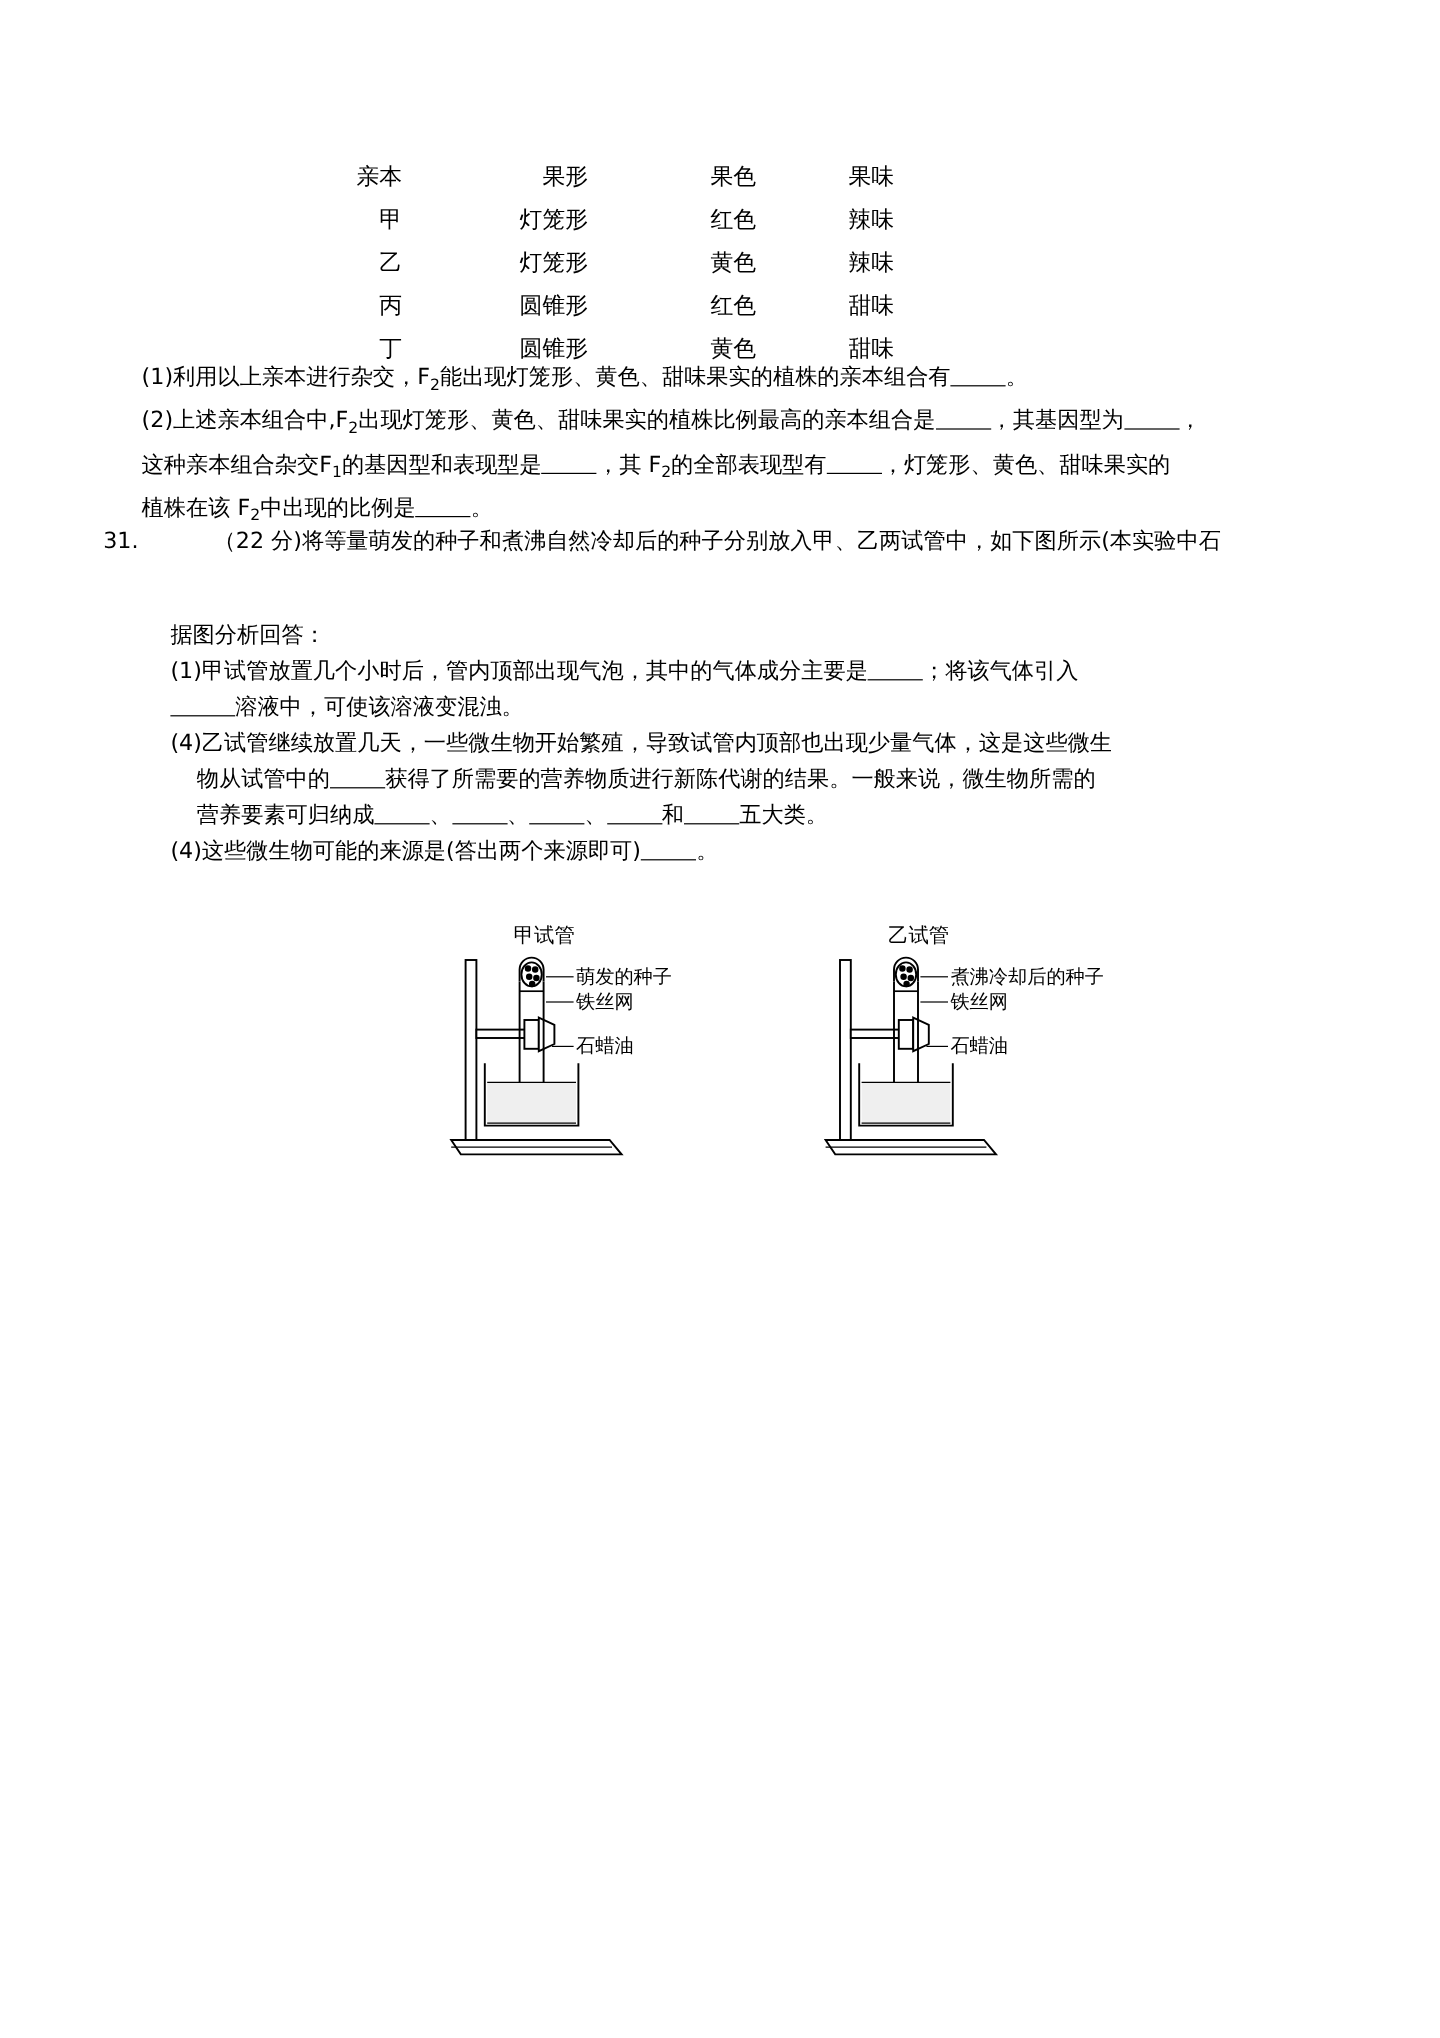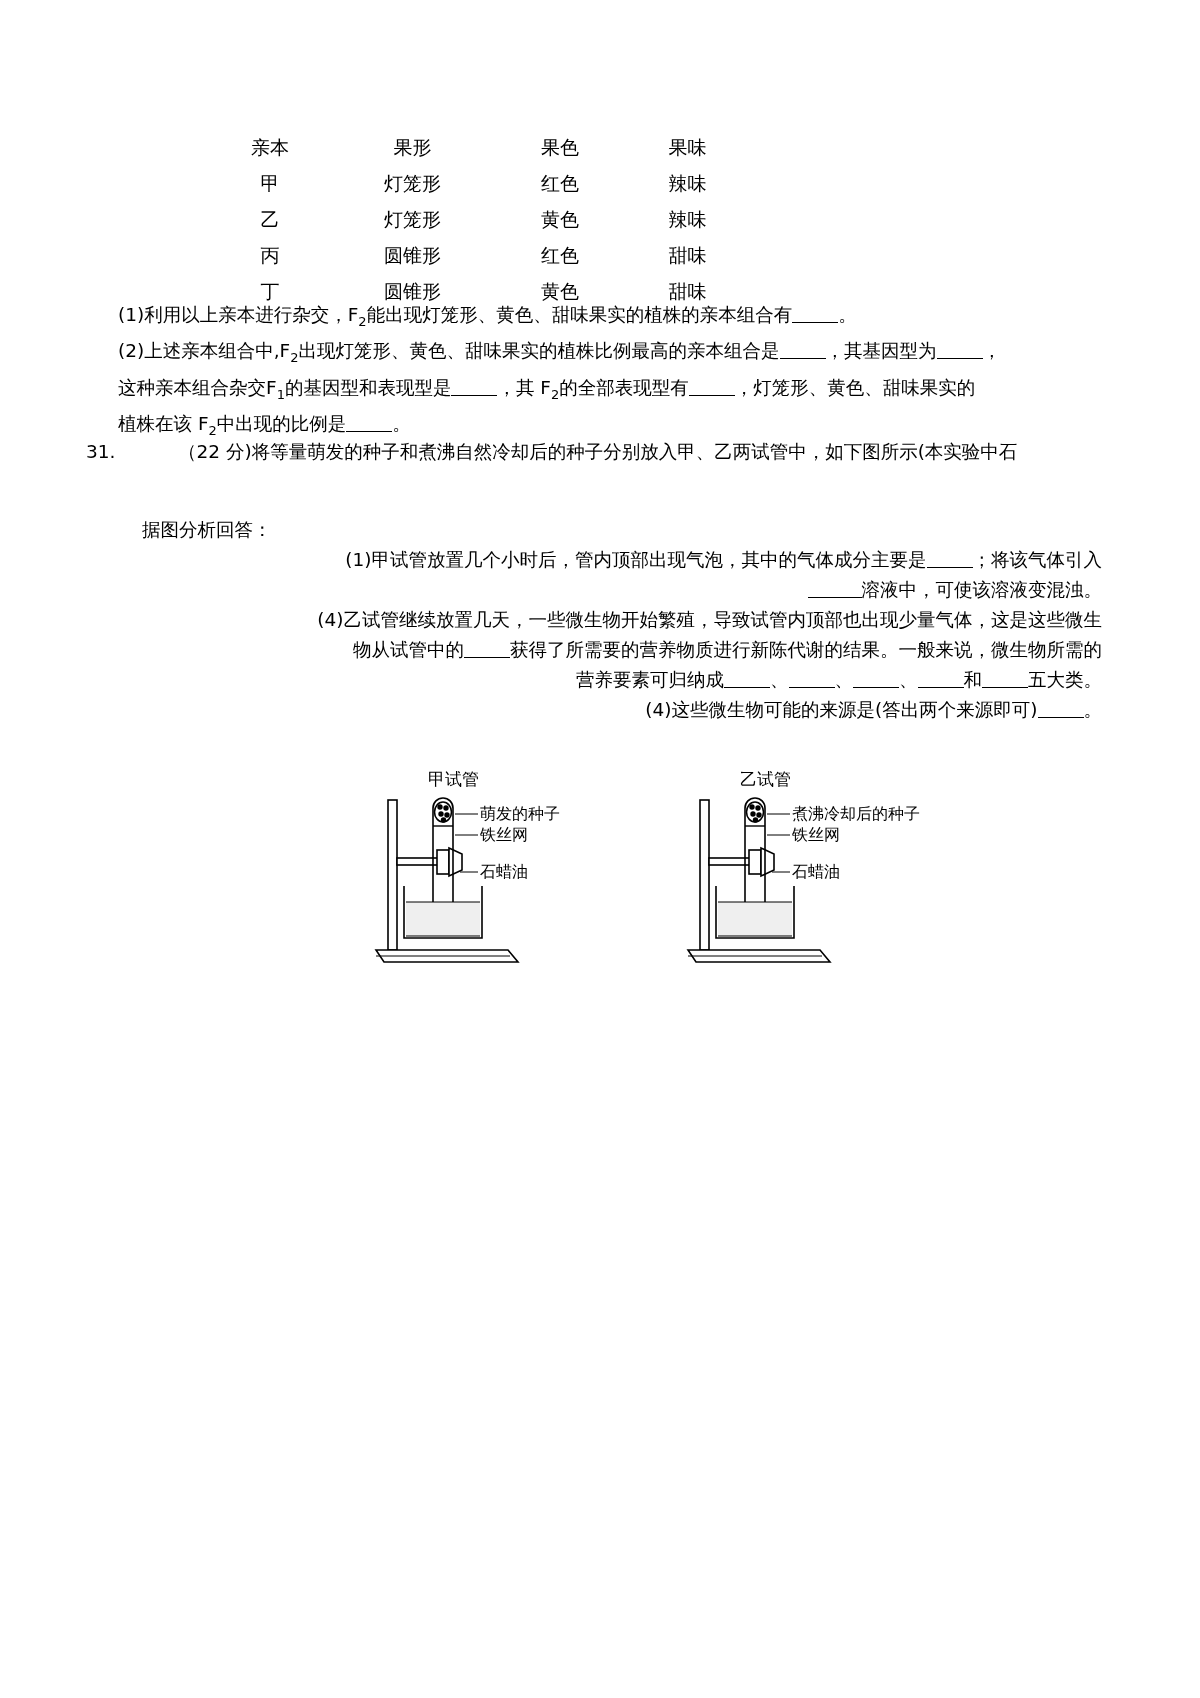--- a/index.html
+++ b/index.html
@@ -27,21 +27,21 @@
     position: absolute;
     left: 205px;
     top: 130px;
     width: 540px;
     border-collapse: collapse;
     font-size: 19px;
     line-height: 1.0;
   }
   .parent-table td {
     padding: 8px 0 9px 0;
-    text-align: center;
+    text-align: right;
     white-space: nowrap;
     font-family: Liberation Serif, serif;
   }
   .parent-table td.c0 { width: 130px; }
   .parent-table td.c1 { width: 155px; }
   .parent-table td.c2 { width: 140px; }
   .parent-table td.c3 { width: 115px; }
 
   
   .q-block {
@@ -53,21 +53,21 @@
   .blank-s { display: inline-block; border-bottom: 1px solid #000; width: 46px; height: 16px; vertical-align: -2px; }
   .blank-m { display: inline-block; border-bottom: 1px solid #000; width: 54px; height: 16px; vertical-align: -2px; }
 
   #g1 { left: 118px; top: 300px; width: 960px; }
   #g2 { left: 118px; top: 336px; width: 980px; }
 
   #q31num { left: 86px; top: 437px; width: 40px; }
   #q31body { left: 142px; top: 437px; width: 960px; margin-left: 36px; }
   #q31p2 { left: 142px; top: 515px; width: 960px; }
 
-  .item { display: block; text-align: right; }
+  .item { display: block; }
   .indent { padding-left: 22px; }
 
   
   .figure {
     position: absolute;
     left: 370px;
     top: 768px;
     width: 600px;
     height: 200px;
   }

